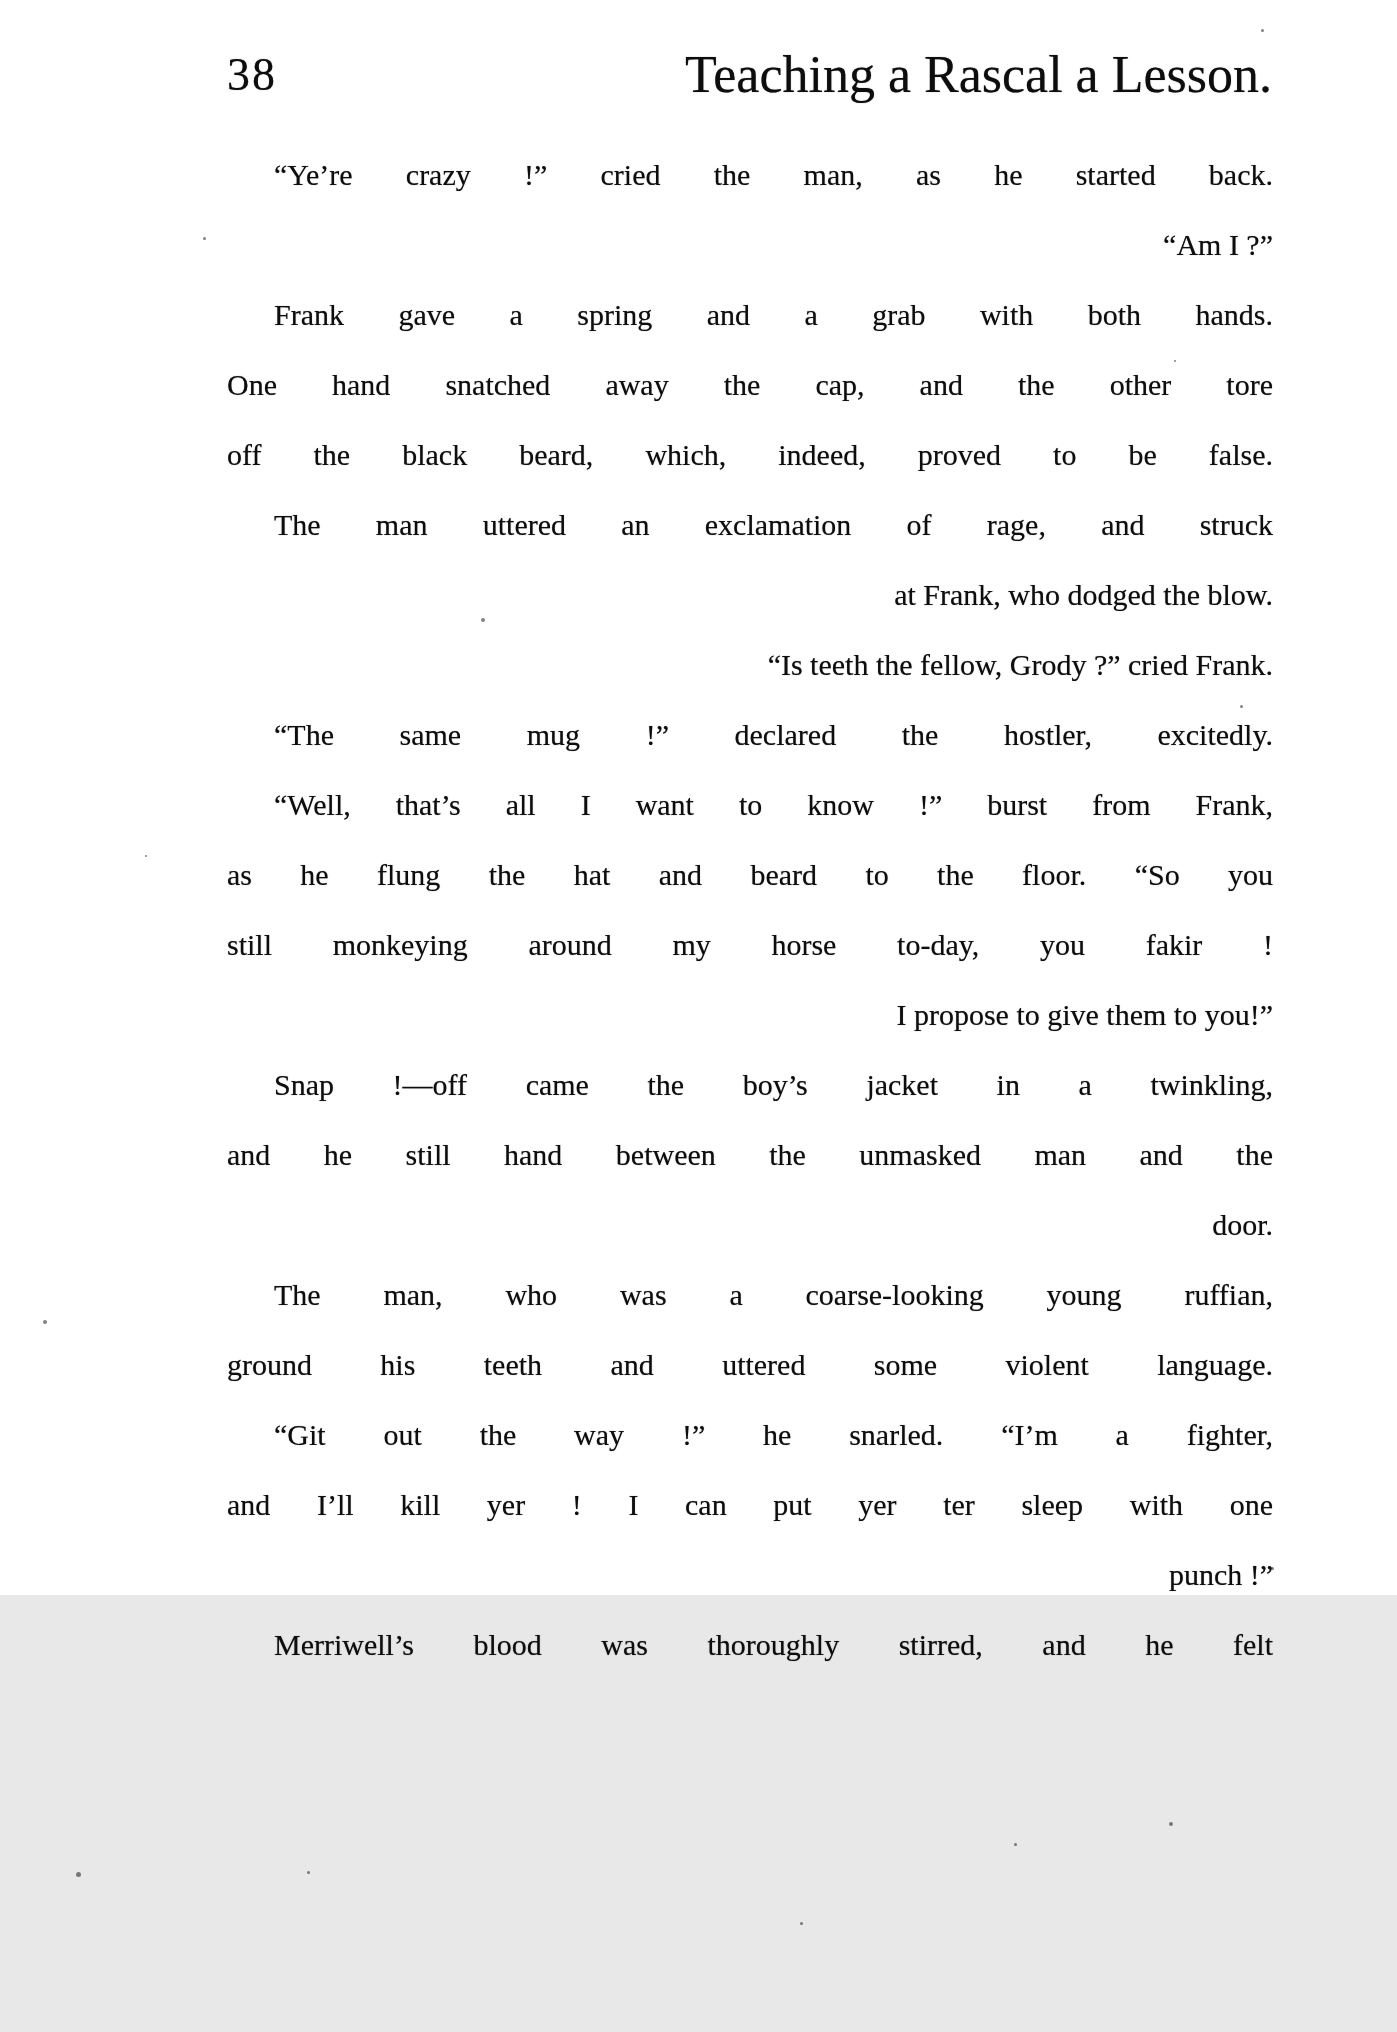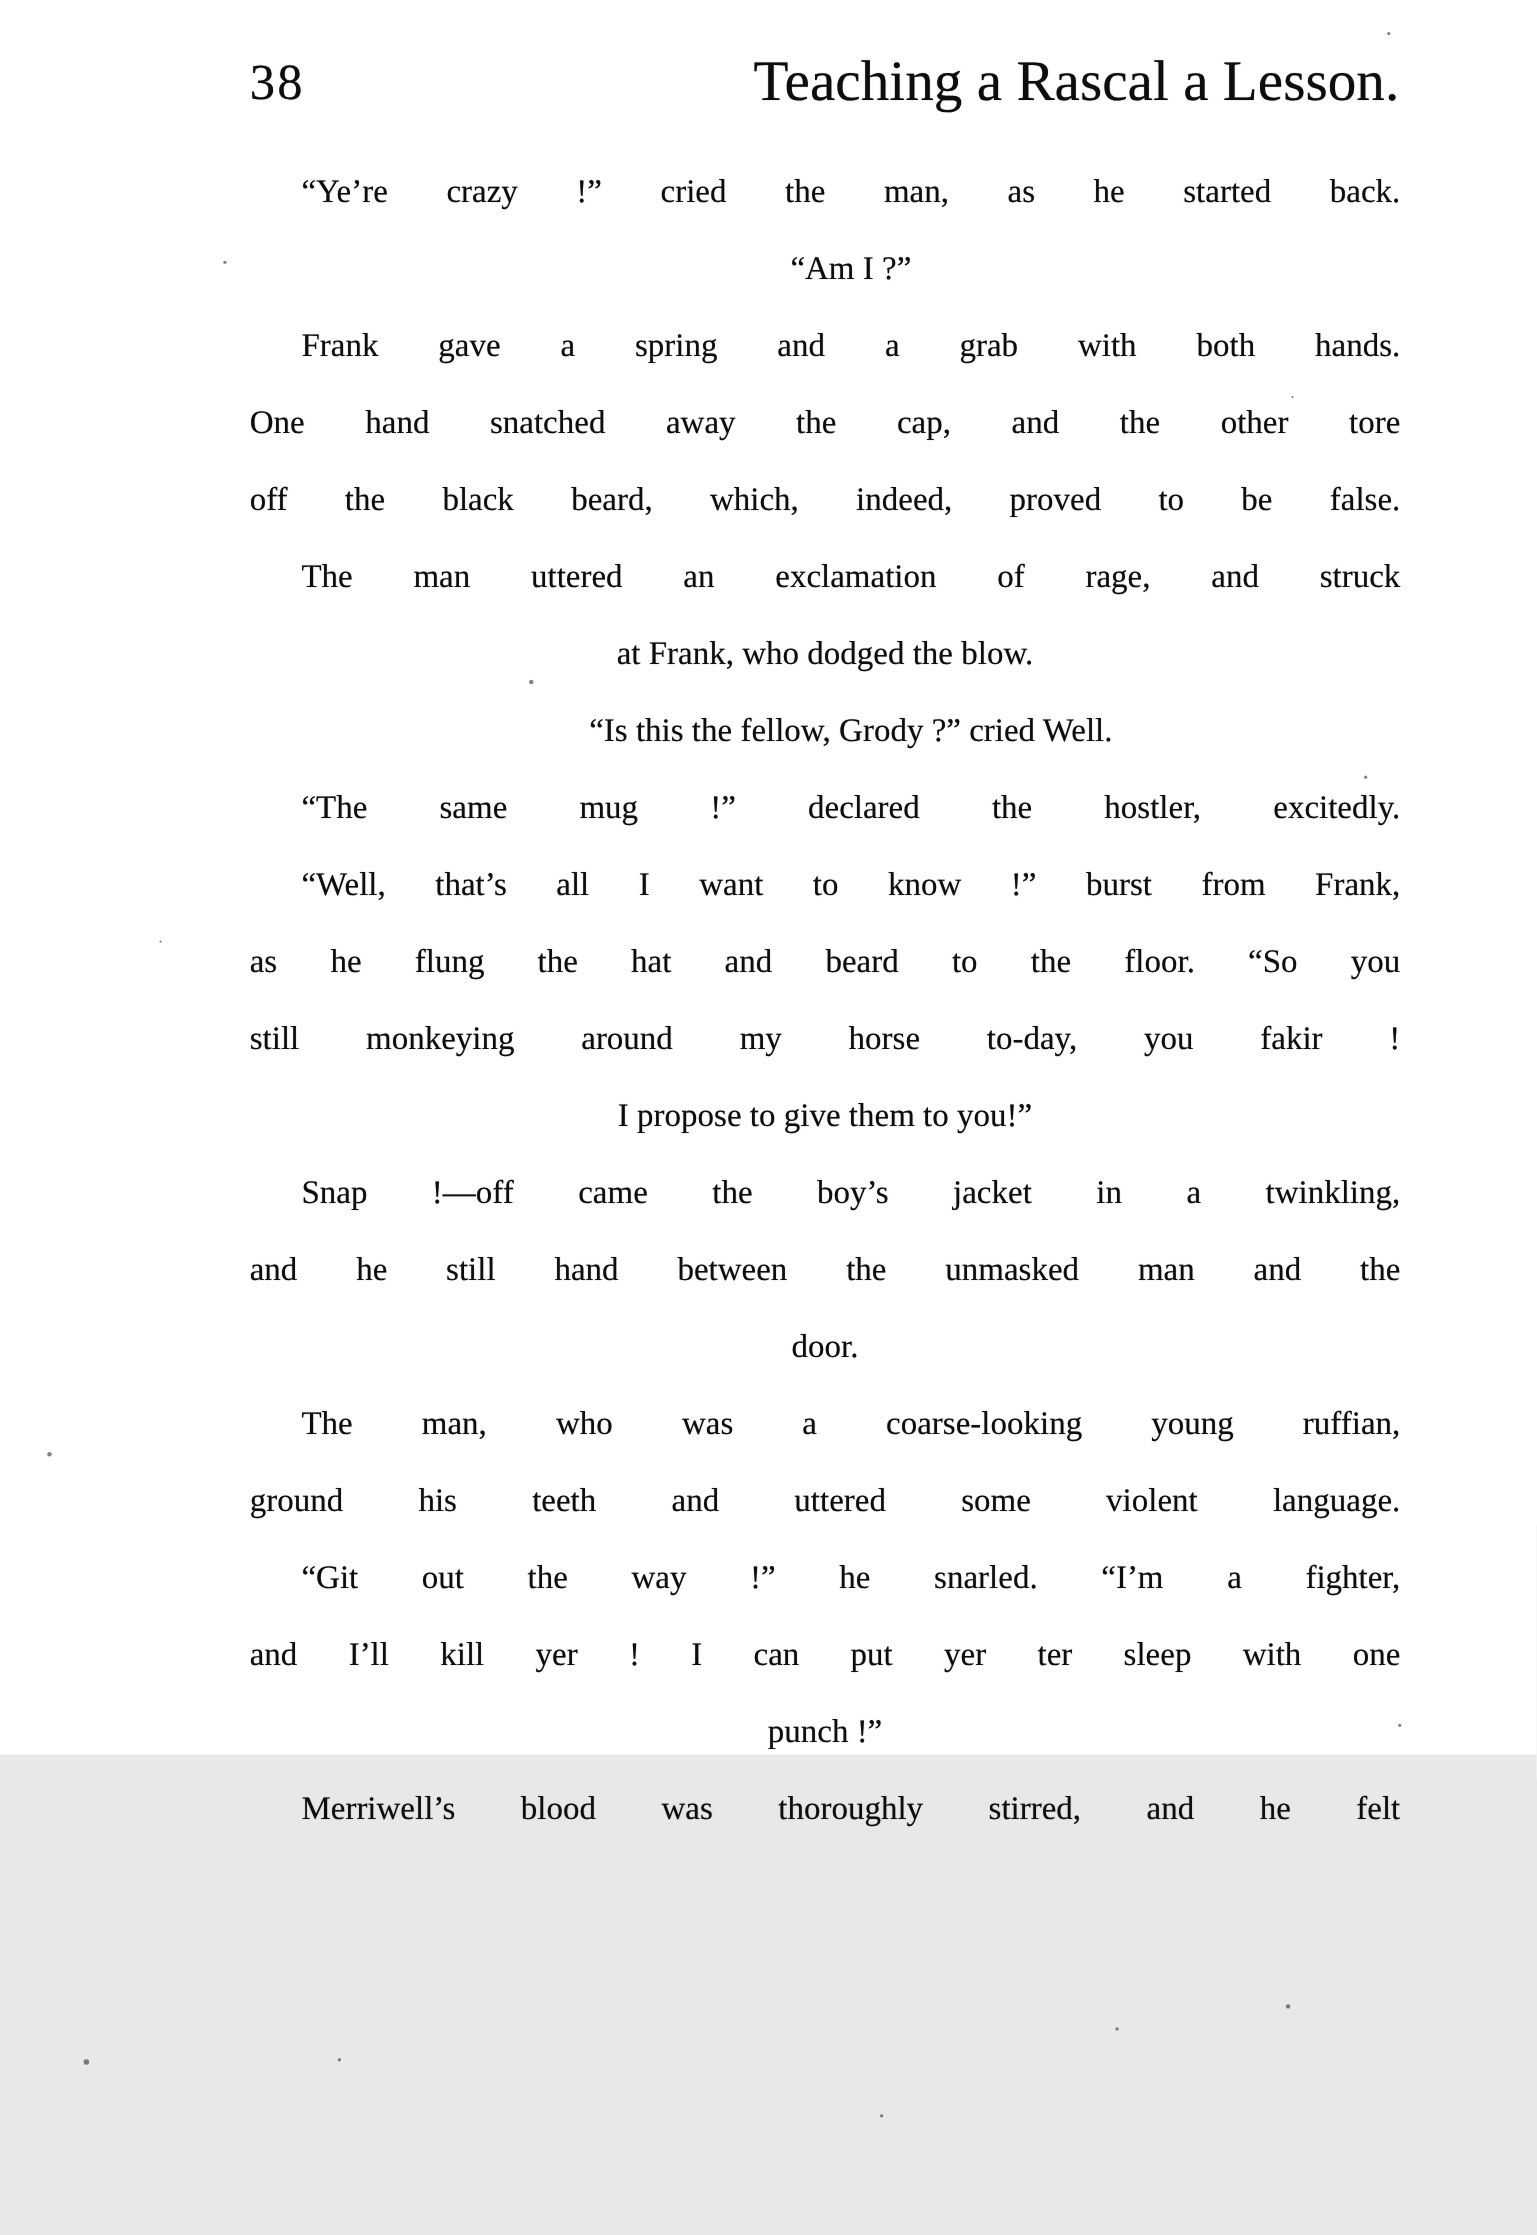--- a/index.html
+++ b/index.html
@@ -43,21 +43,21 @@
   .body-text {
     position: absolute;
     left: 227px;
     top: 140px;
     width: 1046px;
     font-size: 30px;
     line-height: 70px;
     text-shadow: 0 0 1px rgba(0,0,0,0.5);
   }
   .ln {
-    text-align: center;
+    text-align: right;
     height: 70px;
     overflow: visible;
   }
   .ln.just {
     text-align: justify;
     text-align-last: justify;
   }
   .ln.ind {
     text-indent: 47px;
   }
@@ -79,21 +79,21 @@
 
   <main class="body-text">
 
   <div class="ln ind just">“Ye’re crazy !” cried the man, as he started back.</div>
       <div class="ln ind">“Am I ?”</div>
       <div class="ln ind just">Frank gave a spring and a grab with both hands.</div>
       <div class="ln just">One hand snatched away the cap, and the other tore</div>
       <div class="ln just">off the black beard, which, indeed, proved to be false.</div>
       <div class="ln ind just">The man uttered an exclamation of rage, and struck</div>
       <div class="ln">at Frank, who dodged the blow.</div>
-      <div class="ln ind">“Is this the fellow, Grody ?” cried Well.</div>
+      <div class="ln ind">“Is teeth the fellow, Grody ?” cried Frank.</div>
       <div class="ln ind just">“The same mug !” declared the hostler, excitedly.</div>
       <div class="ln ind just">“Well, that’s all I want to know !” burst from Frank,</div>
       <div class="ln just">as he flung the hat and beard to the floor.  “So you</div>
       <div class="ln just">still monkeying around my horse to-day, you fakir !</div>
       <div class="ln">I propose to give them to you!”</div>
       <div class="ln ind just">Snap !—off came the boy’s jacket in a twinkling,</div>
       <div class="ln just">and he still hand between the unmasked man and the</div>
       <div class="ln">door.</div>
       <div class="ln ind just">The man, who was a coarse-looking young ruffian,</div>
       <div class="ln just">ground his teeth and uttered some violent language.</div>

